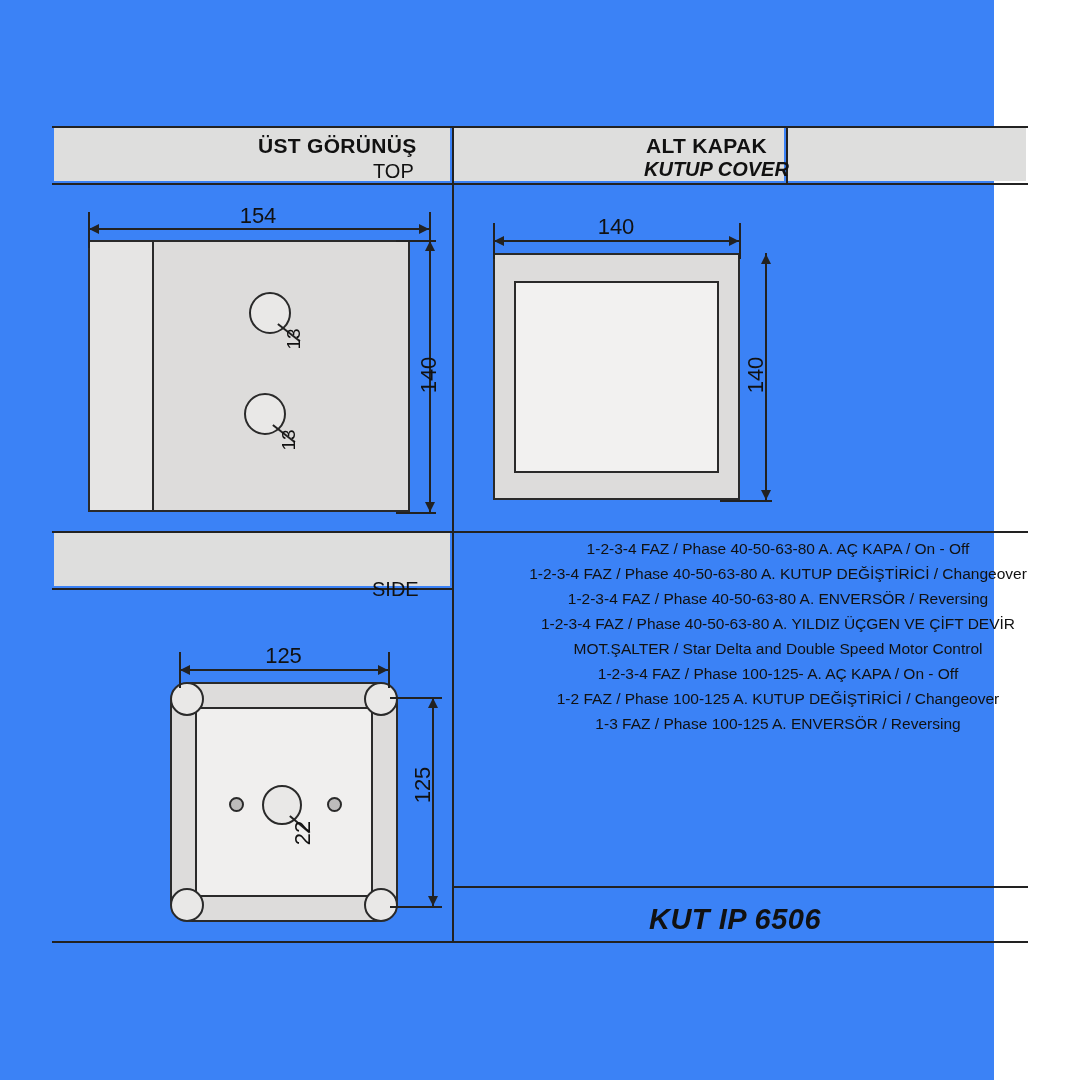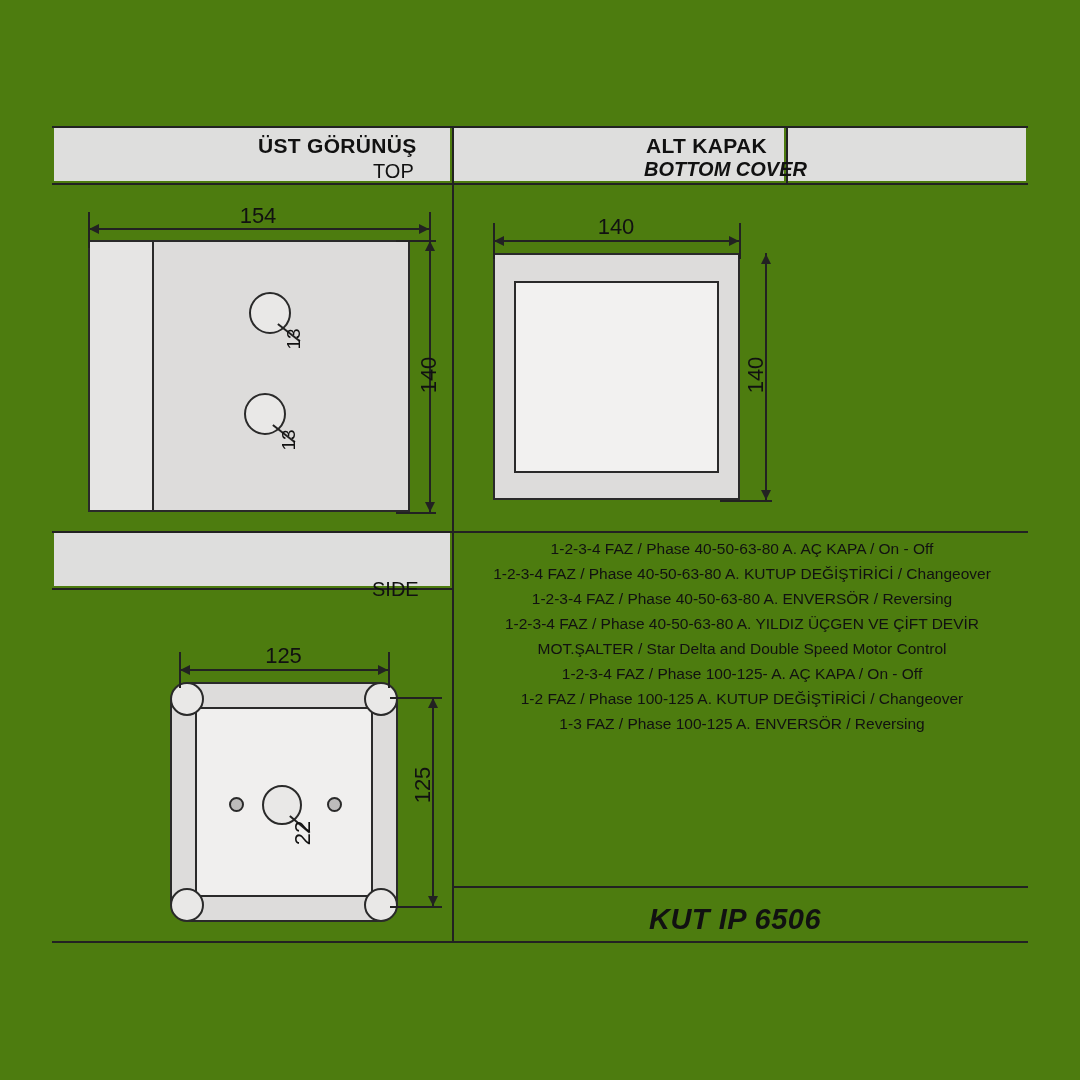--- a/index.html
+++ b/index.html
@@ -9,23 +9,23 @@
   }
   body {
     width: 1080px;
     height: 1080px;
     font-family: "Liberation Sans", sans-serif;
     color: #111111;
     overflow: hidden;
   }
   #sheet {
     position: relative;
-    width: 1080px;
+    width: 994px;
     height: 1080px;
-    background: #4d7c0f;
+    background: #3b82f6;
   }
   .line-h { position: absolute; background: #222; height: 2px; }
   .line-v { position: absolute; background: #222; width: 2px; }
 
   .band {
     position: absolute;
     background: #dededd;
   }
 
   .title-tr {
@@ -113,20 +113,21 @@
     transform-origin: left center;
   }
 
   
   .spec-list {
     position: absolute;
     left: 452px;
     top: 536px;
     width: 580px;
     text-align: center;
+    padding-left: 36px;
   }
   .spec-line {
     font-size: 15.5px;
     line-height: 25px;
     color: #111;
     white-space: nowrap;
   }
 
   .model-code {
     position: absolute;
@@ -154,21 +155,21 @@
 
   <div class="band" style="left:54px; top:128px; width:396px; height:53px;"></div>
   <div class="band" style="left:454px; top:128px; width:330px; height:53px;"></div>
   <div class="band" style="left:788px; top:128px; width:238px; height:53px;"></div>
   <div class="band" style="left:54px; top:533px; width:396px; height:53px;"></div>
 
   <div class="title-tr" style="left:258px; top:134px;">ÜST GÖRÜNÜŞ</div>
   <div class="title-en" style="left:373px; top:160px;">TOP</div>
 
   <div class="title-tr" style="left:646px; top:134px;">ALT KAPAK</div>
-  <div class="title-en ital" style="left:644px; top:158px;">BOTTOM COVER</div>
+  <div class="title-en ital" style="left:644px; top:158px;">KUTUP COVER</div>
 
   <div class="title-en" style="left:372px; top:578px;">SIDE</div>
 
   <div>
 
     <div class="shape-fill" style="left:88px; top:240px; width:322px; height:272px;"></div>
 
     <div class="shape-light" style="left:88px; top:240px; width:66px; height:272px; background:#e6e5e4; border-right:2px solid #2a2a2a;"></div>
 
     <div class="circle" style="left:249px; top:292px; width:42px; height:42px;"></div>

